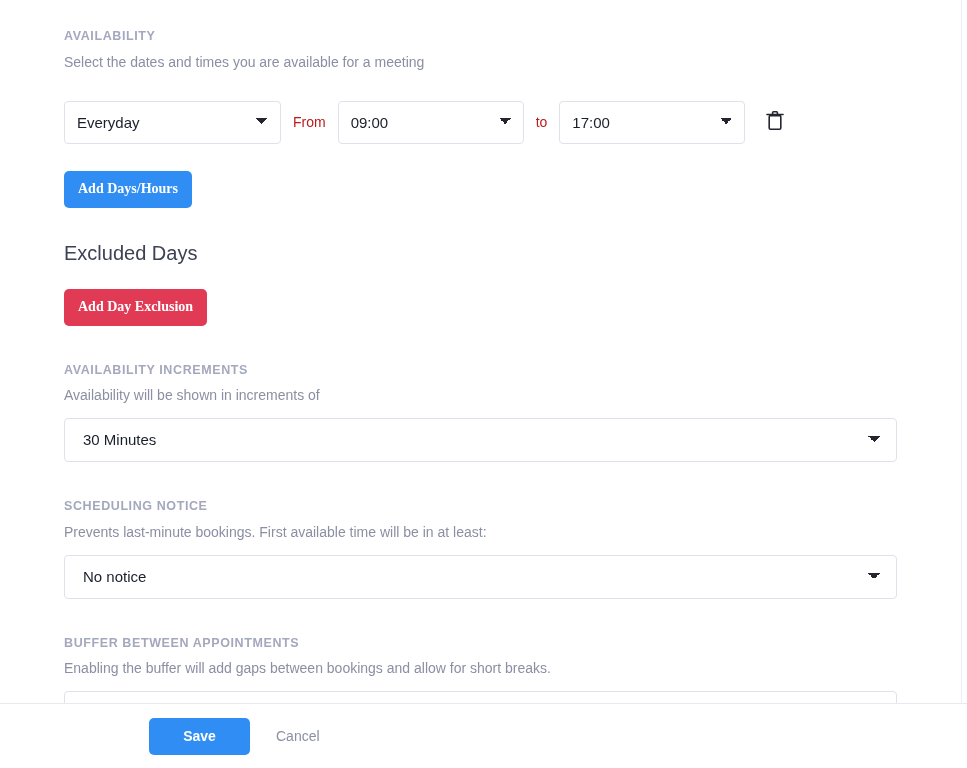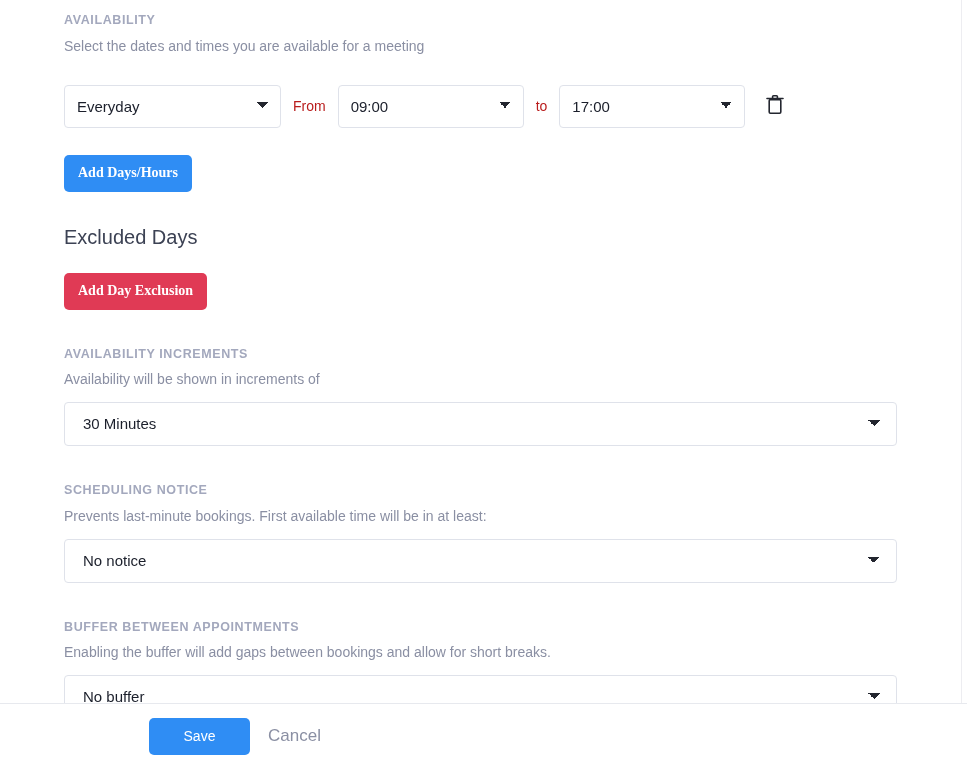--- a/index.html
+++ b/index.html
@@ -24,21 +24,21 @@
     position: absolute;
     top: 0;
     left: 961px;
     width: 1px;
     height: 703px;
     background: #ededf1;
   }
 
   .content {
     position: absolute;
-    top: 0; left: 0;
+    top: 16px; left: 0;
     width: 961px;
     height: 703px;
     padding: 12px 0 0 0;
     overflow: hidden;
   }
 
   .inner {
     padding-left: 64px;
     padding-right: 64px;
   }
@@ -171,32 +171,32 @@
     display: flex;
     align-items: center;
     padding-left: 149px;
   }
   .btn-save {
     background: #2f8df4;
     width: 101px;
     height: 37px;
     border-radius: 5px;
     font-size: 14px;
-    font-weight: normal;
+    font-weight: bold;
     color: #ffffff;
     border: none;
     cursor: pointer;
   }
   .btn-cancel {
     background: none;
     border: none;
     font-family: "Liberation Sans", sans-serif;
-    font-size: 17px;
+    font-size: 14px;
     color: #8a8fa3;
-    margin-left: 14px;
+    margin-left: 22px;
     cursor: pointer;
     padding: 6px 4px;
   }
 </style>
 </head>
 <body>
 
 <div class="page">
 
   <div class="pane-divider"></div>

